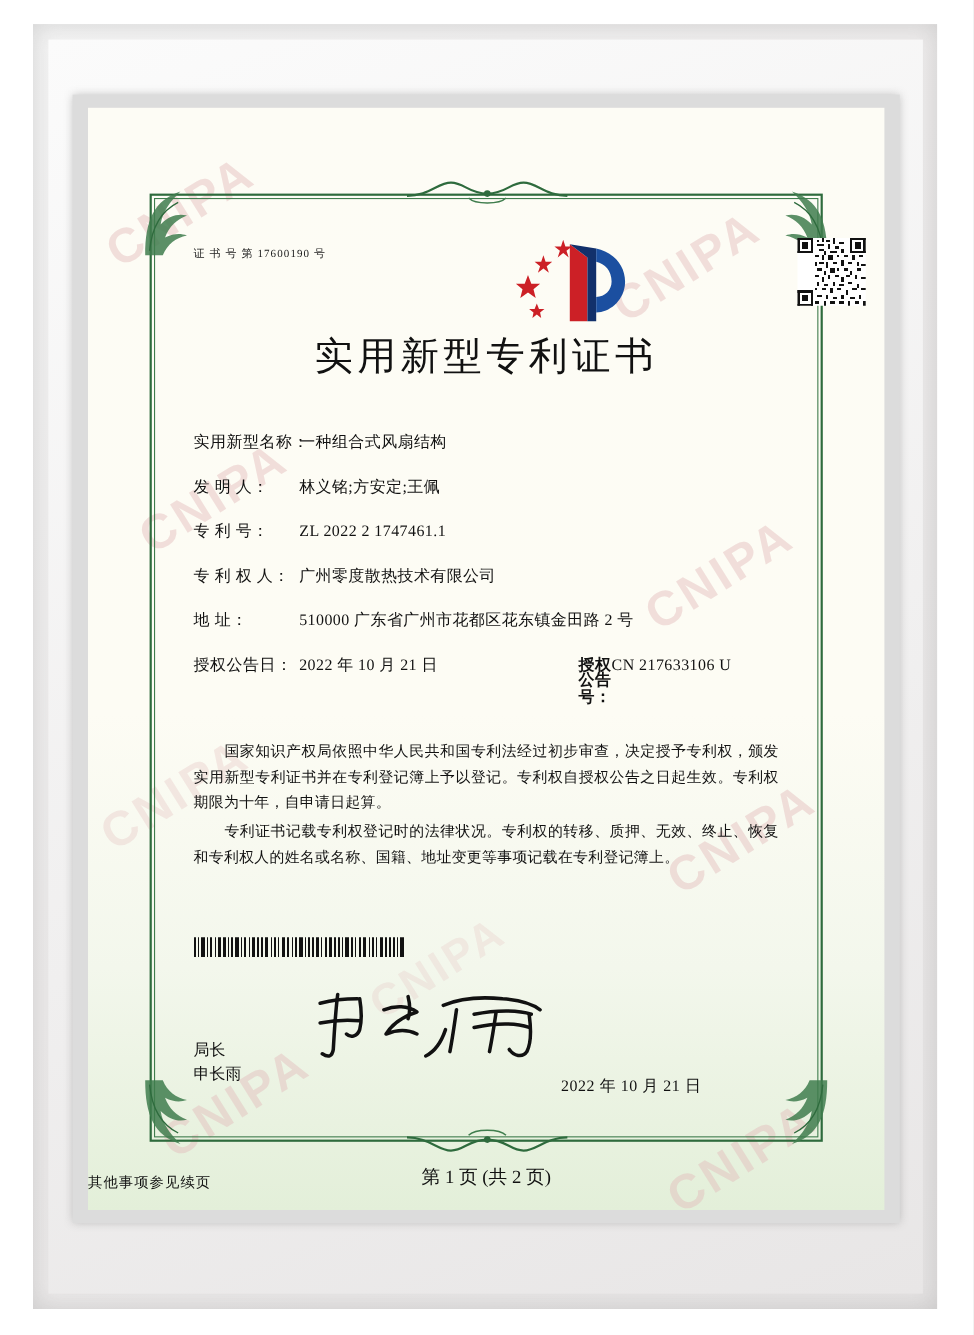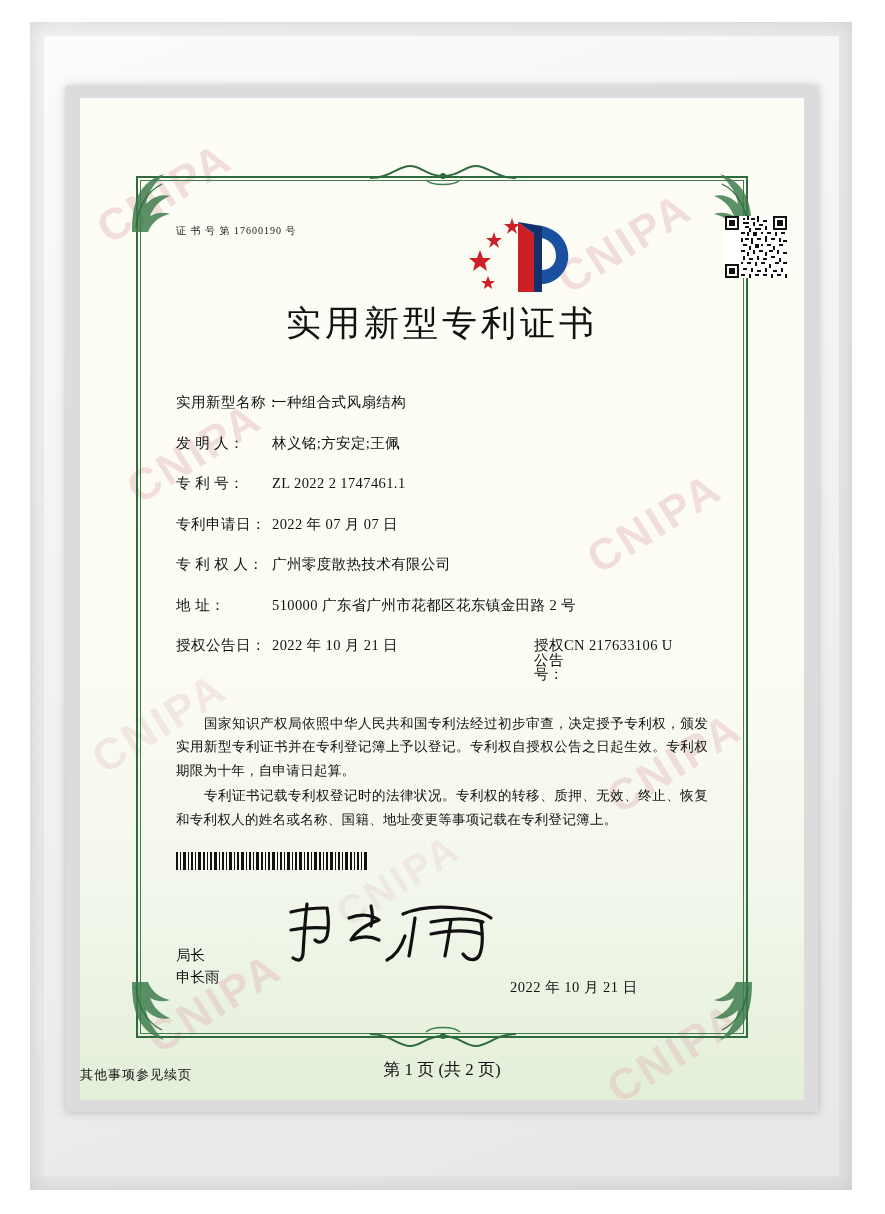--- a/index.html
+++ b/index.html
@@ -194,21 +194,21 @@
     width: 96px;
     flex: 0 0 96px;
     letter-spacing: 0.5px;
     white-space: nowrap;
   }
   .field-value {
     flex: 1;
     letter-spacing: 0.4px;
   }
   .field-row.two-col .field-value { flex: 0 0 250px; }
-  .field-extra-label { margin-left: 12px; letter-spacing: 0.5px; }
+  .field-extra-label { margin-left: 4px; letter-spacing: 0.5px; font-weight: bold; }
 
   .paragraphs {
     margin-top: 30px;
     font-size: 13.5px;
     line-height: 1.75;
     color: #111;
     text-align: justify;
     letter-spacing: 0.3px;
   }
   .paragraphs p {
@@ -456,24 +456,20 @@
         <div class="field-row">
           <div class="field-label">发    明    人：</div>
           <div class="field-value">林义铭;方安定;王佩</div>
         </div>
 
         <div class="field-row">
           <div class="field-label">专    利    号：</div>
           <div class="field-value">ZL 2022 2 1747461.1</div>
         </div>
 
-        <div class="field-row">
-          <div class="field-label">专利申请日：</div>
-          <div class="field-value">2022 年 07 月 07 日</div>
-        </div>
 
         <div class="field-row">
           <div class="field-label">专 利 权 人：</div>
           <div class="field-value">广州零度散热技术有限公司</div>
         </div>
 
         <div class="field-row">
           <div class="field-label">地        址：</div>
           <div class="field-value">510000 广东省广州市花都区花东镇金田路 2 号</div>
         </div>

